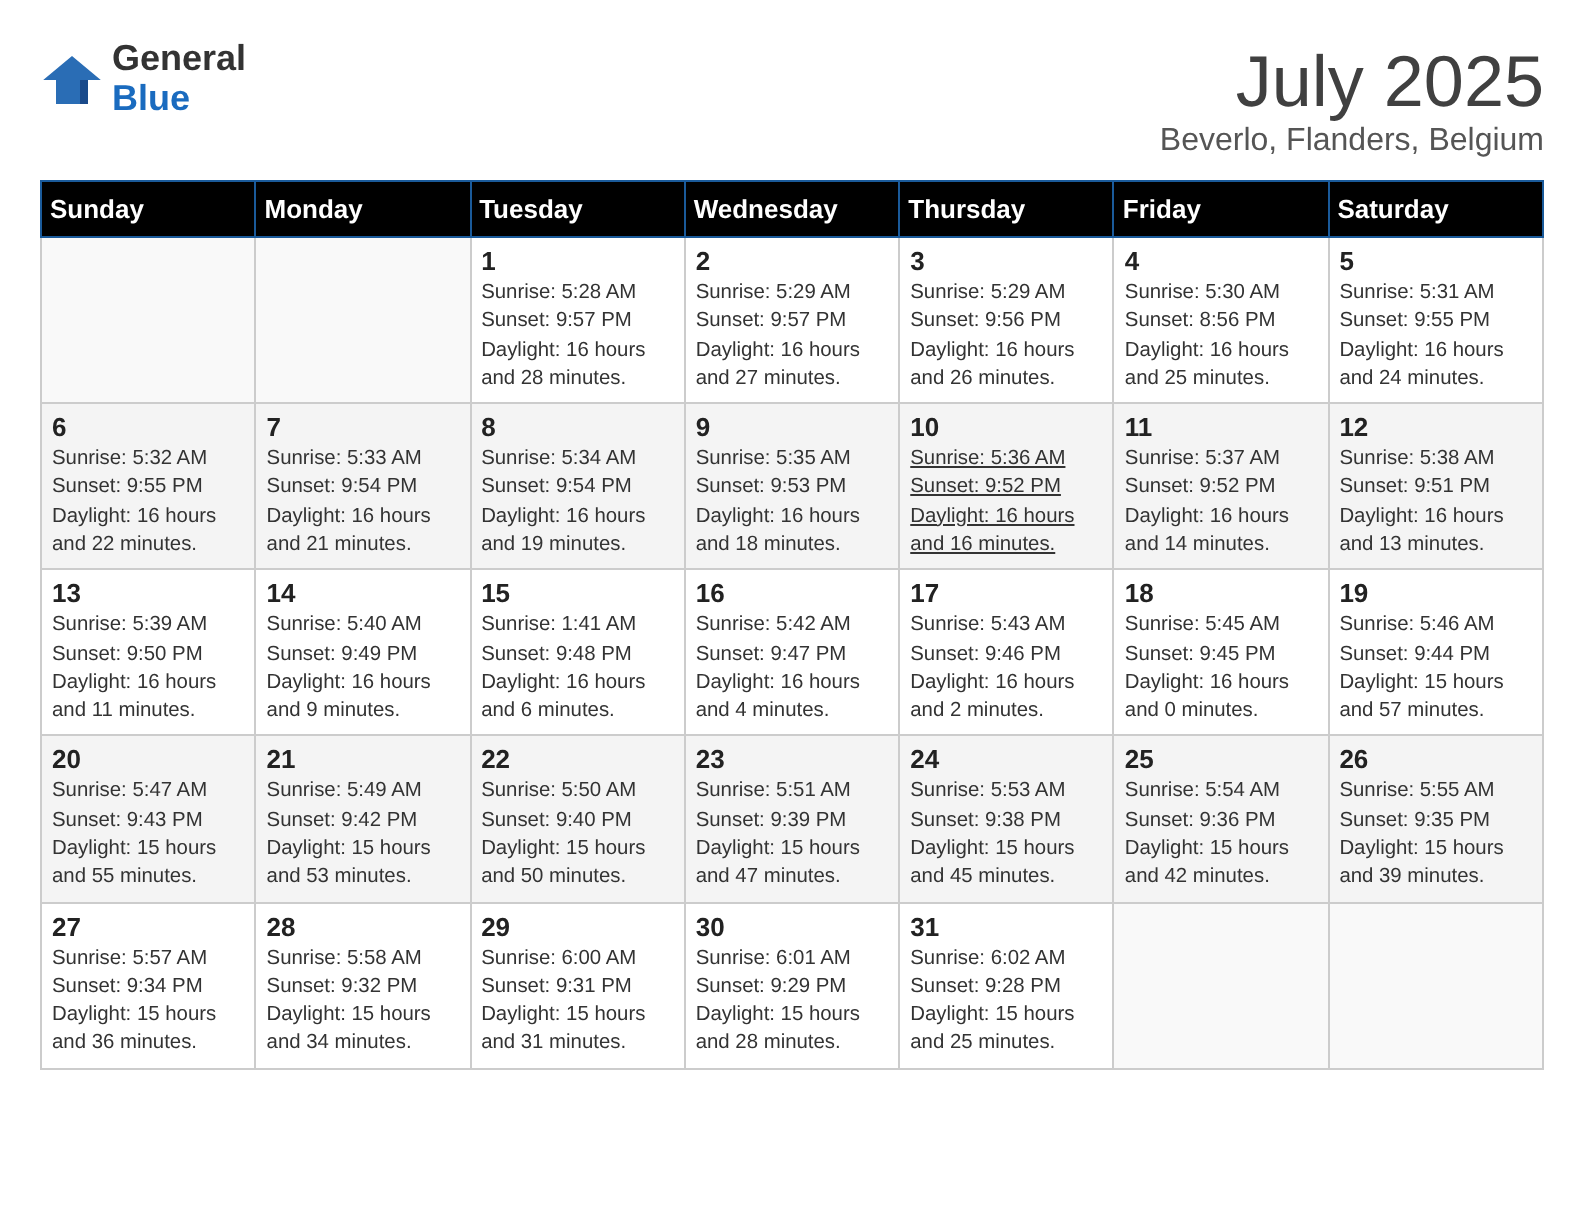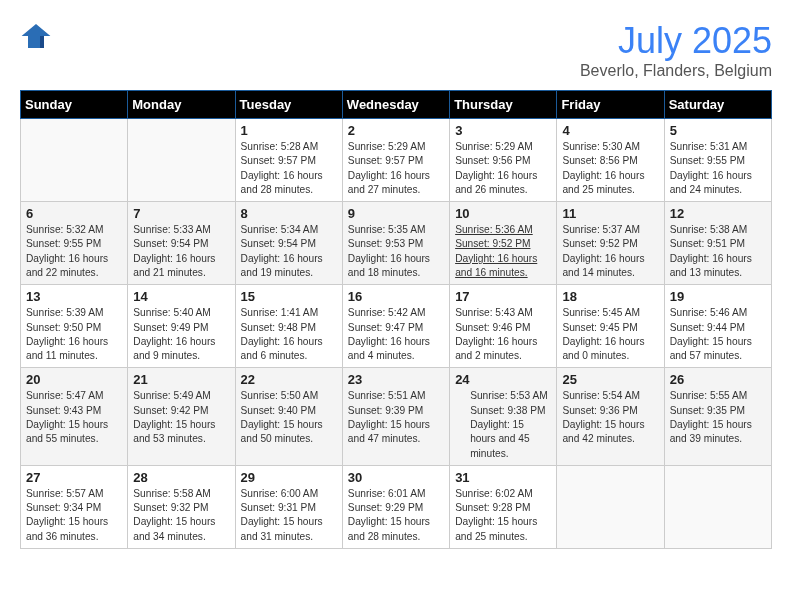--- a/index.html
+++ b/index.html
@@ -38,21 +38,21 @@
     .logo-icon {
       width: 32px;
       height: 32px;
       margin-right: 4px;
     }
     .title-block {
       text-align: right;
     }
     .main-title {
       font-size: 36px;
-      color: #3b82f6;
+      color: #404040;
       font-weight: normal;
     }
     .subtitle {
       font-size: 16px;
       color: #555;
     }
     .calendar {
       width: 100%;
       border-collapse: collapse;
       border: 1px solid #ccc;
@@ -97,20 +97,24 @@
 </head>
 <body>
 
 <div class="header">
   <div class="logo">
     <svg class="logo-icon" viewBox="0 0 40 40">
       <rect width="40" height="40" fill="white"></rect>
       <polygon points="20,5 38,20 30,20 30,35 10,35 10,20 2,20" fill="#2a6db5"></polygon>
       <polygon points="20,5 38,20 30,20 30,35 25,35 25,20 38,20" fill="#1a4a8a"></polygon>
     </svg>
+    <div class="logo-text">
+      <span class="logo-general">General</span>
+      <span class="logo-blue">Blue</span>
+    </div>
   </div>
   <div class="title-block">
     <div class="main-title">July 2025</div>
     <div class="subtitle">Beverlo, Flanders, Belgium</div>
   </div>
 </div>
 
 <table class="calendar">
   <thead>
     <tr>
@@ -266,21 +270,21 @@
 Daylight: 15 hours and 50 minutes.</div>
         </td>
         <td>
           <div class="day-number">23</div>
           <div class="day-info" style="white-space: pre-line;">Sunrise: 5:51 AM
 Sunset: 9:39 PM
 Daylight: 15 hours and 47 minutes.</div>
         </td>
         <td>
           <div class="day-number">24</div>
-          <div class="day-info" style="white-space: pre-line; margin-left: 15px;">Sunrise: 5:53 AM
+          <div class="day-info" style="white-space: pre-line;">Sunrise: 5:53 AM
 Sunset: 9:38 PM
 Daylight: 15 hours and 45 minutes.</div>
         </td>
         <td>
           <div class="day-number">25</div>
           <div class="day-info" style="white-space: pre-line;">Sunrise: 5:54 AM
 Sunset: 9:36 PM
 Daylight: 15 hours and 42 minutes.</div>
         </td>
         <td>

